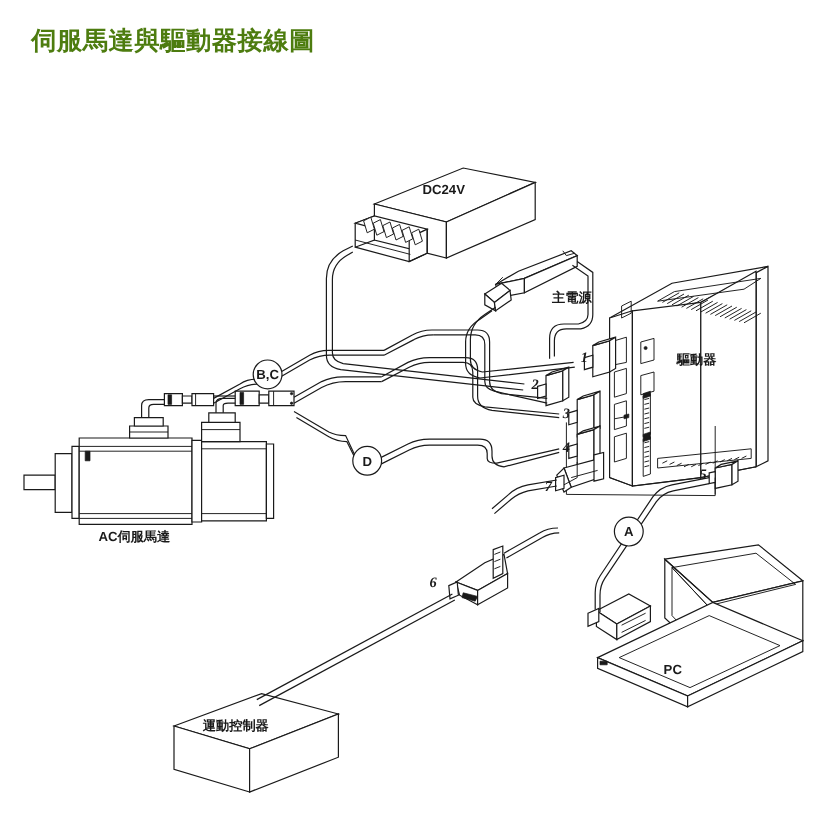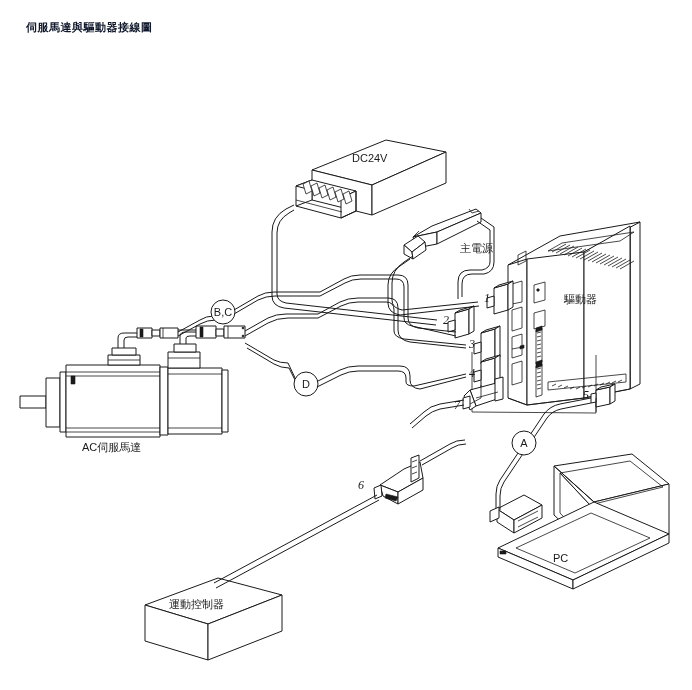--- a/index.html
+++ b/index.html
@@ -11,32 +11,33 @@
     width: 692px;
     height: 690px;
     font-family: "Liberation Sans", "DejaVu Sans", sans-serif;
     overflow: hidden;
     position: relative;
   }
   #page-title {
     position: absolute;
     left: 26px;
     top: 20px;
-    font-size: 11px;
+    font-size: 21px;
     font-weight: bold;
-    color: #0f172a;
+    color: #4d7c0f;
     letter-spacing: 0.5px;
     white-space: nowrap;
   }
   #diagram-wrap {
     position: absolute;
     left: 0;
     top: 0;
     width: 692px;
     height: 690px;
+    font-weight: bold;
   }
   svg#wiring-diagram {
     display: block;
     width: 692px;
     height: 690px;
   }
   .lbl {
     font-family: "Liberation Sans", "DejaVu Sans", sans-serif;
     fill: #1a1a1a;
   }

